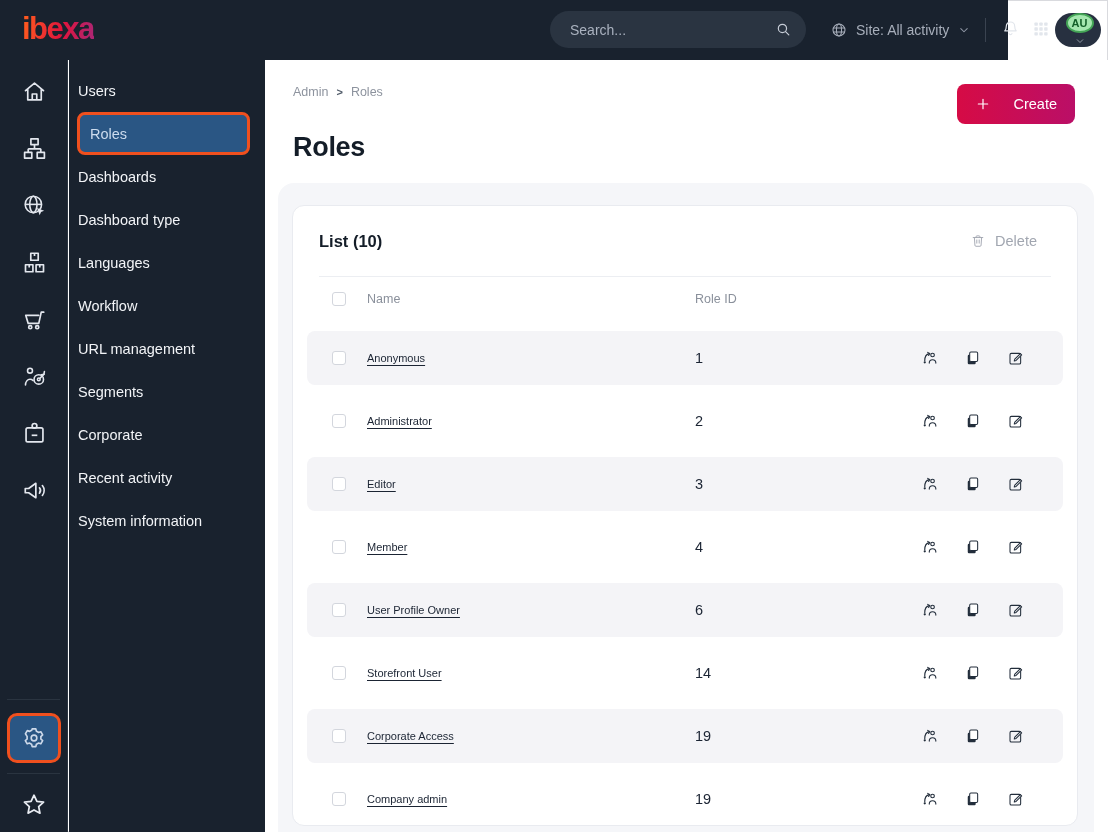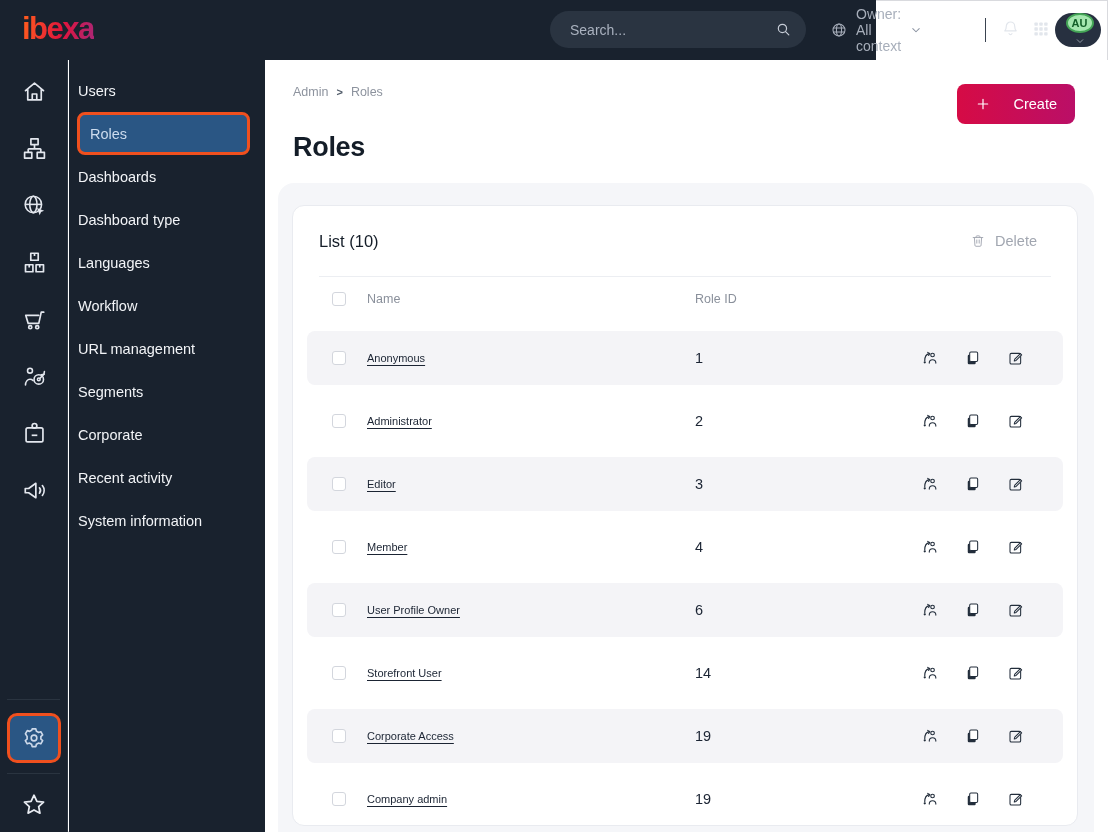--- a/index.html
+++ b/index.html
@@ -1,21 +1,21 @@
 <!DOCTYPE html>
 <html><head>
 <meta charset="utf-8">
 <style>
   * { margin:0; padding:0; box-sizing:border-box; }
   html,body { width:1108px; height:832px; overflow:hidden; }
   body { font-family:"Liberation Sans","DejaVu Sans",sans-serif; background:#fff; }
   .app { position:relative; width:1108px; height:832px; background:#fff; box-shadow: inset 0 0 0 1px #d9dade; }
 
   
-  .topbar { position:absolute; left:0; top:0; width:876px; height:60px; background:#19222e; z-index:5; }
+  .topbar { position:absolute; left:0; top:0; width:1008px; height:60px; background:#19222e; z-index:5; }
   .logo { position:absolute; left:22px; top:11px; font-size:31px; font-weight:800; letter-spacing:-1.5px;
           background:linear-gradient(100deg,#ff5a1f 5%,#e1143c 55%,#a82777 100%);
           -webkit-background-clip:text; background-clip:text; color:transparent; }
   .search { position:absolute; left:550px; top:11px; width:256px; height:37px; background:#2a3441;
             border-radius:19px; display:flex; align-items:center; padding:0 14px 0 20px; }
   .search input { flex:1; background:transparent; border:none; outline:none; color:#cfd5de; font-size:14px; font-family:inherit; }
   .search input::placeholder { color:#aab2bf; opacity:1; }
   .search .icon { color:#c6ccd6; }
   .site-select { position:absolute; left:830px; top:16px; height:28px; display:flex; align-items:center; gap:8px;
                  color:#a7aeba; font-size:14px; cursor:pointer; }
@@ -56,21 +56,21 @@
   .breadcrumb .crumb { cursor:pointer; }
   .create-btn { position:absolute; right:33px; top:24px; height:40px; padding:0 18px; border:none; border-radius:8px;
                 background:linear-gradient(90deg,#d60b45 0%,#ba0f67 100%); color:#fff; font-size:14.5px; font-family:inherit;
                 display:flex; align-items:center; gap:22px; cursor:pointer; }
   .page-title { position:absolute; left:28px; top:72px; font-size:27px; font-weight:800; color:#141d28; letter-spacing:-0.3px; }
 
   .container { position:absolute; left:13px; top:123px; width:816px; height:649px; background:#f5f6f9; border-radius:16px 16px 0 0; }
   .card { position:absolute; left:14px; top:22px; width:786px; height:621px; background:#fff;
           border:1px solid #e9ebf0; border-radius:12px; overflow:hidden; }
   .card-head { height:70px; display:flex; align-items:center; justify-content:space-between; padding:0 40px 0 26px; }
-  .card-title { font-size:16.5px; font-weight:400; color:#141d28; }
+  .card-title { font-size:16.5px; font-weight:700; color:#141d28; }
   .delete-btn { display:flex; gap:9px; background:none; border:none; color:#a1a6b0;
                 font-size:14.5px; font-family:inherit; cursor:pointer; }
   .card-hr { height:1px; background:#eceef2; margin:0 26px; border:none; }
 
   .thead { position:relative; height:44px; display:flex; align-items:center; padding-left:39px;
            font-size:12.5px; color:#8a909b; }
   .thead .col-name { margin-left:21px; }
   .thead .col-id { position:absolute; left:402px; }
 
   .rows { padding:10px 14px 0 14px; }
@@ -235,21 +235,21 @@
             <use href="#i-search"></use>
           </svg>
         </span>
     </div>
     <div class="site-select">
       <span>
           <svg class="icon" width="18" height="18">
             <use href="#i-globe"></use>
           </svg>
         </span>
-      <span>Owner: All context</span>
+      <span>Site: All activity</span>
       <span class="chev">
           <svg class="icon" width="14" height="14">
             <use href="#i-chevron"></use>
           </svg>
         </span>
     </div>
     <div class="tb-divider"></div>
     <button class="tb-btn tb-bell"><span><svg class="icon" width="19" height="19">
             <use href="#i-bell"></use>
           </svg></span></button>

